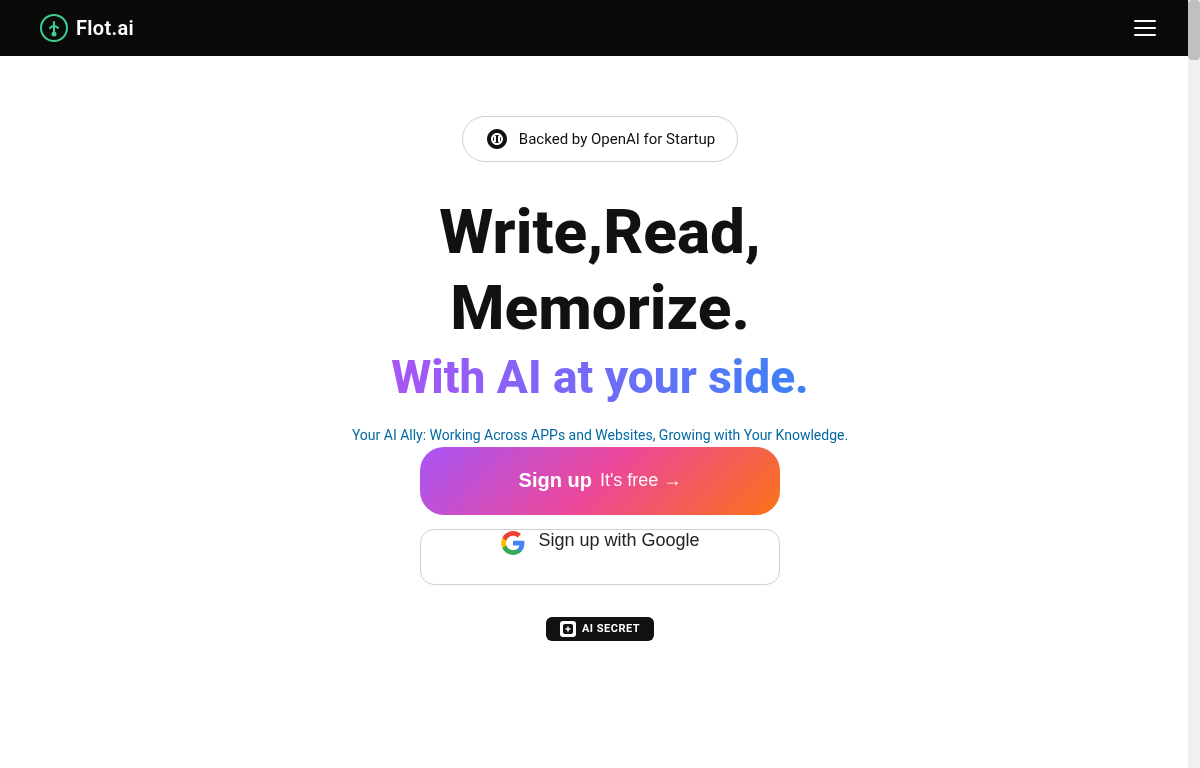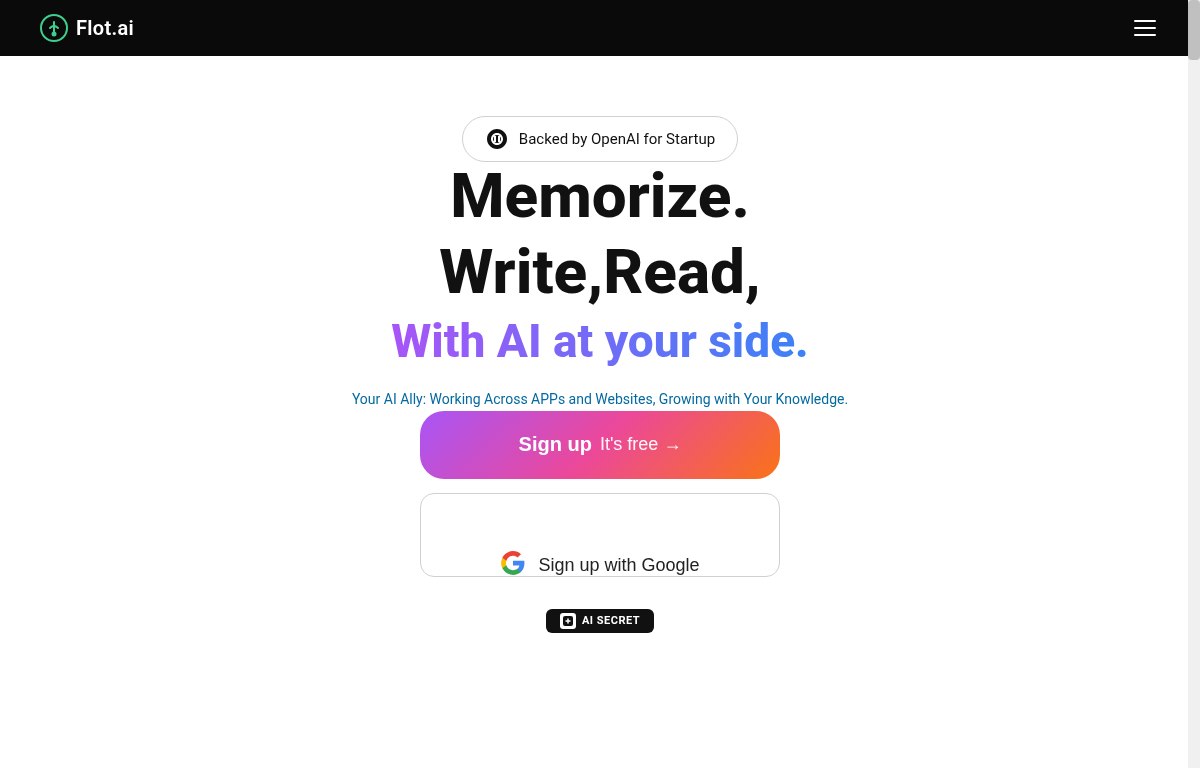--- a/index.html
+++ b/index.html
@@ -68,20 +68,21 @@
     }
 
     
     .badge {
       display: inline-flex;
       align-items: center;
       gap: 10px;
       border: 1.5px solid #d0d0d0;
       border-radius: 999px;
       padding: 10px 22px;
+      margin-bottom: 36px;
       font-size: 15px;
       color: #111;
       font-weight: 400;
     }
 
     .badge-icon {
       width: 24px;
       height: 24px;
       flex-shrink: 0;
     }
@@ -137,25 +138,25 @@
     }
 
     .btn-signup-sub {
       font-weight: 400;
       font-size: 18px;
       opacity: 0.95;
     }
 
     .btn-google {
       display: flex;
-      align-items: flex-end;
+      align-items: flex-start;
       justify-content: center;
       gap: 12px;
       width: 360px;
-      height: 84px;
+      height: 56px;
       border-radius: 14px;
       background: #ffffff;
       border: 1.5px solid #d0d0d0;
       cursor: pointer;
       margin-bottom: 32px;
       font-size: 18px;
       color: #222;
       font-weight: 500;
     }
 
@@ -242,22 +243,22 @@
   <div class="badge">
 
     <svg class="badge-icon" viewBox="0 0 24 24" fill="none">
       <path d="M12 2C6.48 2 2 6.48 2 12s4.48 10 10 10 10-4.48 10-10S17.52 2 12 2z" fill="#111"></path>
       <path d="M9 9h2v6H9zm4 0h2v6h-2z" fill="white"></path>
       <path d="M12 6c-3.31 0-6 2.69-6 6s2.69 6 6 6 6-2.69 6-6-2.69-6-6-6zm0 10c-2.21 0-4-1.79-4-4s1.79-4 4-4 4 1.79 4 4-1.79 4-4 4z" fill="white"></path>
     </svg>
     <span>Backed by OpenAI for Startup</span>
   </div>
 
+  <h1 class="headline">Write,Read,</h1>
   <h1 class="headline">Memorize.</h1>
-  <h1 class="headline">Write,Read,</h1>
   <span class="headline-gradient">With AI at your side.</span>
 
   <p class="subtext">Your AI Ally: Working Across APPs and Websites, Growing with Your Knowledge.</p>
 
   <button class="btn-signup">
     <span class="btn-signup-main">Sign up</span>
     <span class="btn-signup-sub">It's free →</span>
   </button>
 
   <button class="btn-google">

